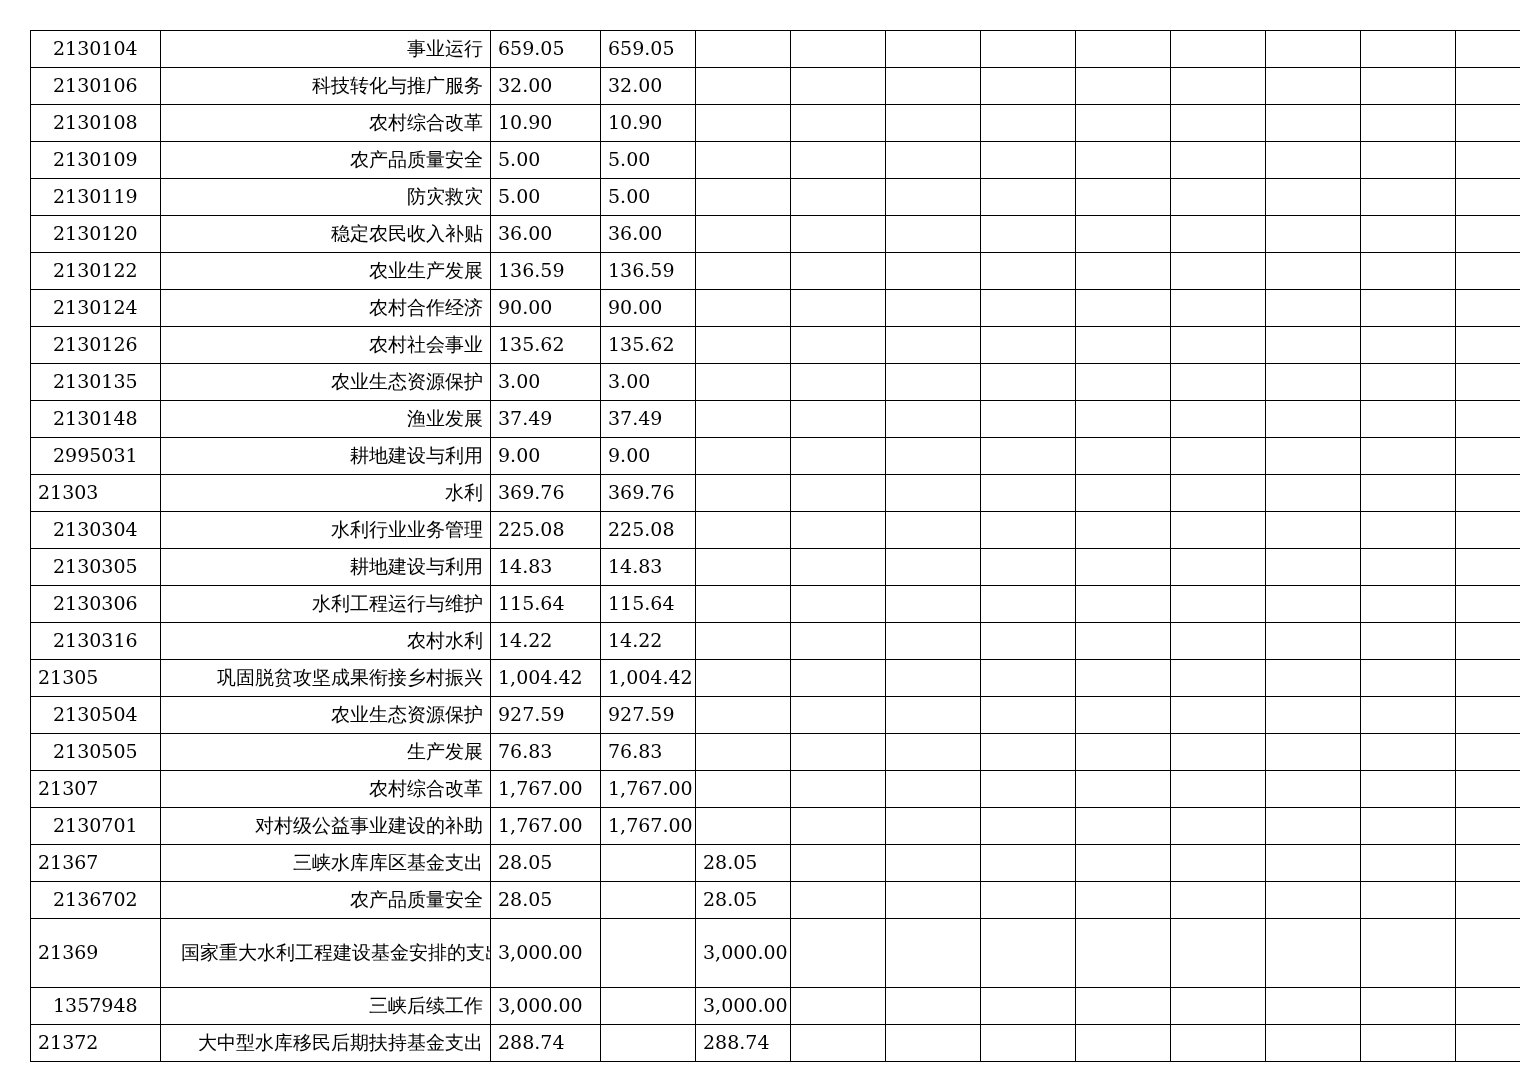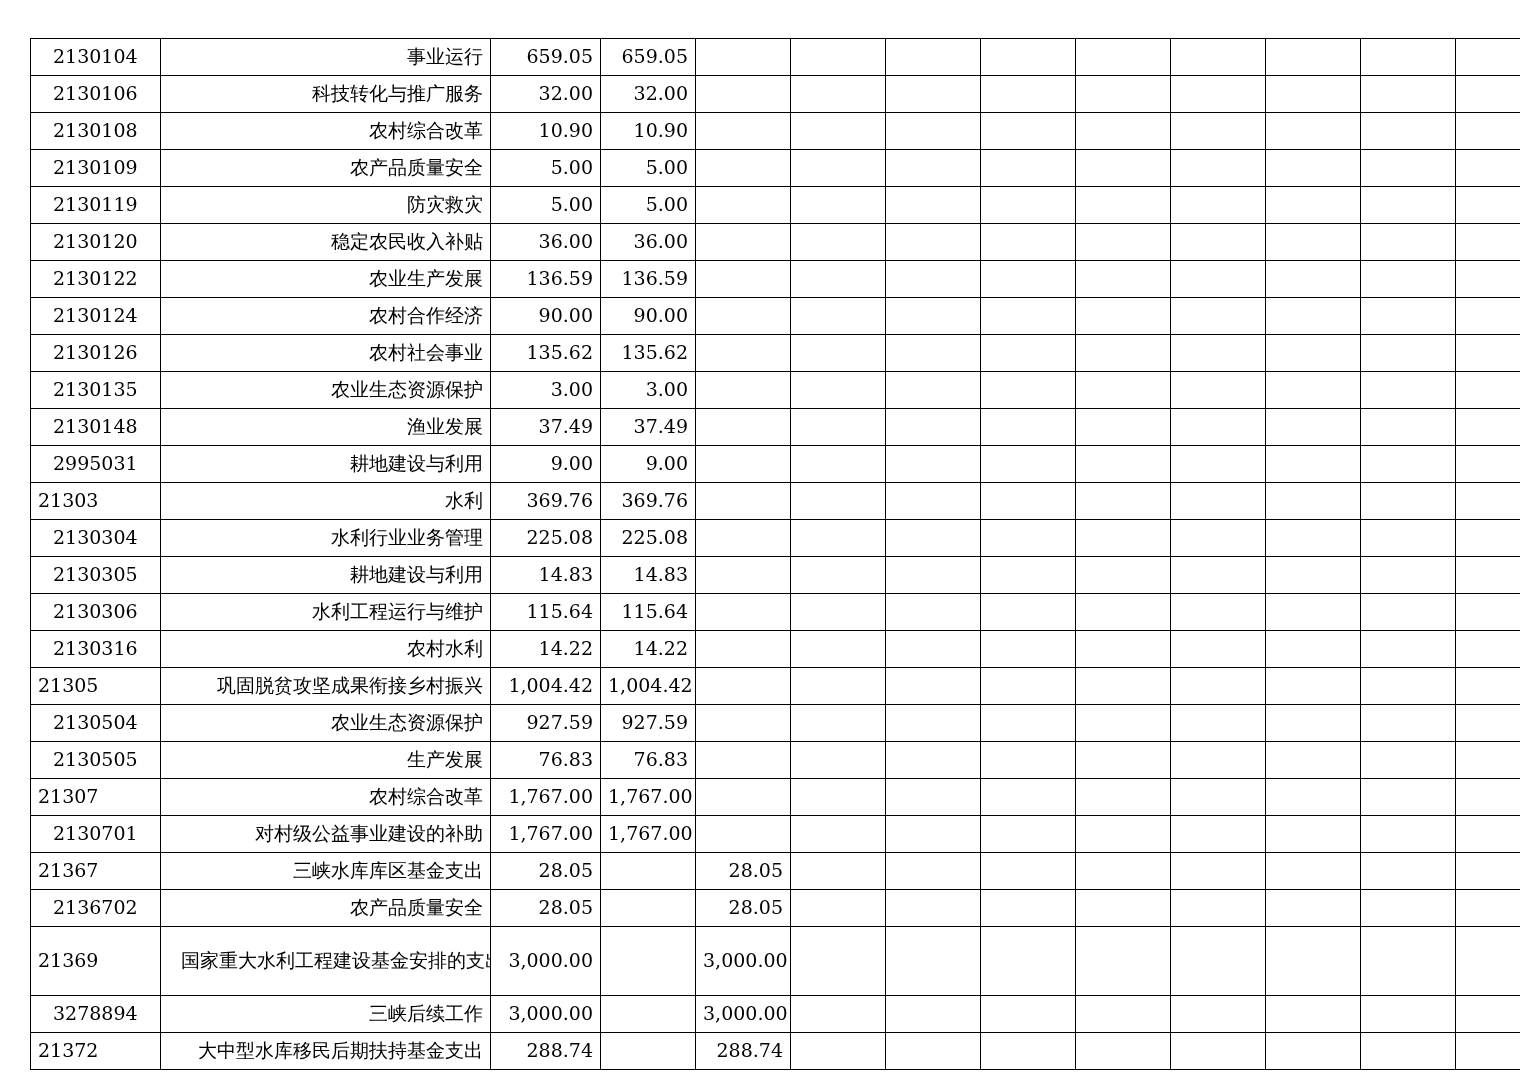--- a/index.html
+++ b/index.html
@@ -11,21 +11,21 @@
     width: 1520px;
     height: 1074px;
     font-family: "DejaVu Serif", "Liberation Serif", serif;
     overflow: hidden;
   }
   .page {
     position: relative;
     width: 1520px;
     height: 1074px;
     box-sizing: border-box;
-    padding: 38px 30px 0 30px;
+    padding: 30px 30px 0 30px;
     border-radius: 17px;
   }
   table.budget {
     border-collapse: collapse;
     table-layout: fixed;
     width: 1462px;
     margin: 0;
   }
   table.budget td {
     border: 1px solid #000000;
@@ -47,21 +47,20 @@
   }
   td.name {
     text-align: right;
     padding-left: 10px;
     white-space: normal;
   }
   td.name.indent1 {
     padding-left: 20px;
   }
   td.num {
-    text-align: right;
     padding-right: 8px;
   }
   td.blank {
     text-align: right;
   }
   tr.tall td {
     height: 58px;
   }
 </style>
 </head>
@@ -454,21 +453,21 @@
           <td class="blank"></td>
           <td class="blank"></td>
           <td class="blank"></td>
           <td class="blank"></td>
           <td class="blank"></td>
           <td class="blank"></td>
           <td class="blank"></td>
           <td class="blank"></td>
         </tr>
         <tr>
-          <td class="code indent1">3278894</td>
+          <td class="code indent1">1357948</td>
           <td class="name indent1">三峡后续工作</td>
           <td class="num">3,000.00</td>
           <td class="blank"></td>
           <td class="num">3,000.00</td>
           <td class="blank"></td>
           <td class="blank"></td>
           <td class="blank"></td>
           <td class="blank"></td>
           <td class="blank"></td>
           <td class="blank"></td>

